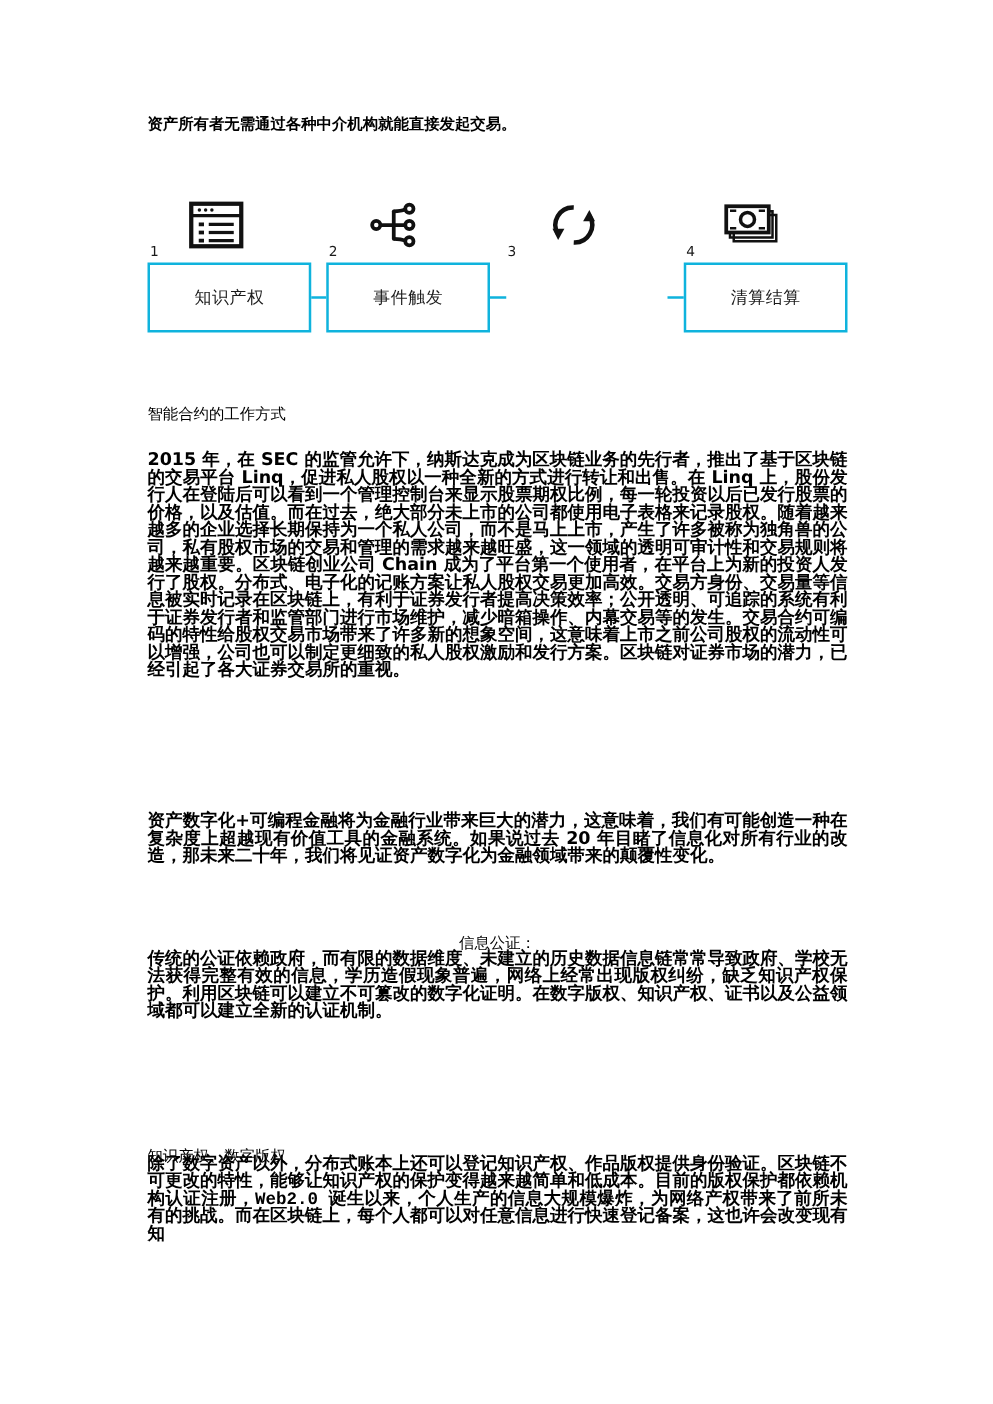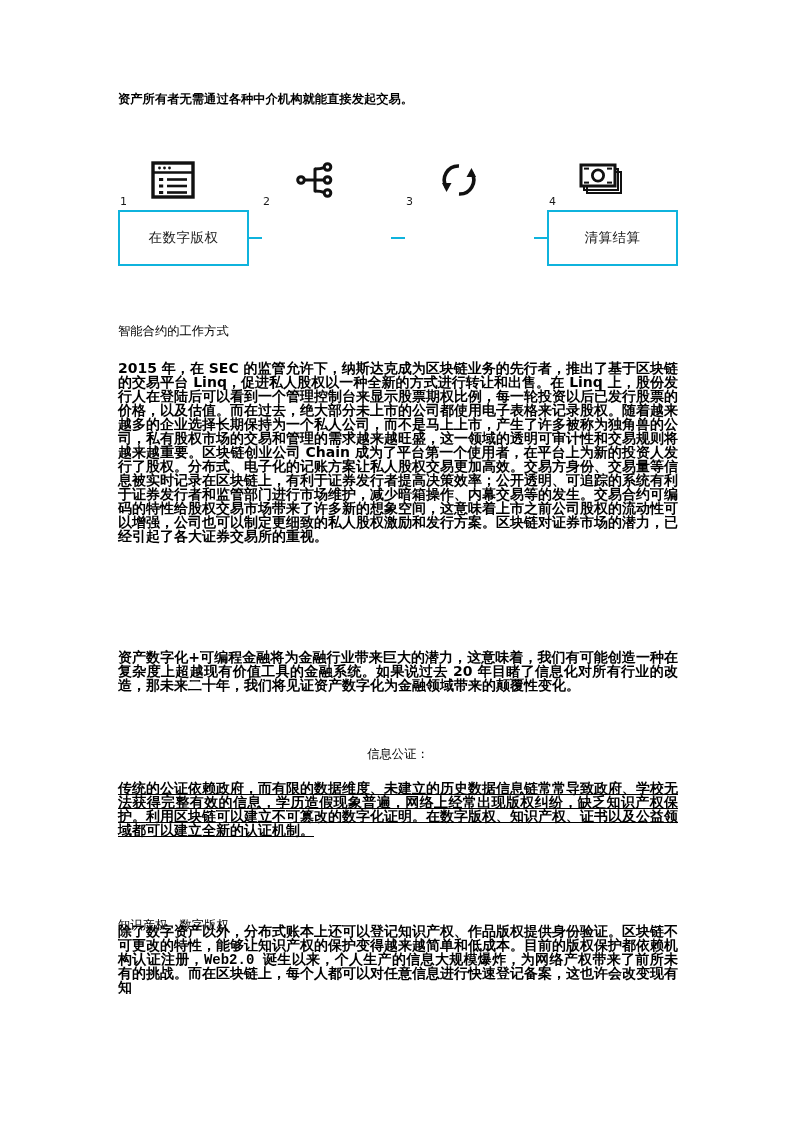--- a/index.html
+++ b/index.html
@@ -172,41 +172,44 @@
               <rect x="9" y="18" width="4.2" height="3" fill="#111111"></rect>
               <rect x="17" y="18.2" width="20" height="2.6" fill="#111111"></rect>
               <rect x="9" y="24.5" width="4.2" height="3" fill="#111111"></rect>
               <rect x="17" y="24.7" width="20" height="2.6" fill="#111111"></rect>
               <rect x="9" y="31" width="4.2" height="3" fill="#111111"></rect>
               <rect x="17" y="31.2" width="20" height="2.6" fill="#111111"></rect>
             </svg>
           </div>
         </div>
         <div class="step-box">
-          <span class="step-box-label">在数字版权</span>
+          <span class="step-box-label">知识产权</span>
         </div>
       </div>
 
       <div class="step step-1">
         <div class="step-top">
           <div class="step-num">2</div>
           <div class="step-icon">
             <svg width="46" height="40" viewBox="0 0 46 40">
               <path d="M11 20 H22" stroke="#111111" stroke-width="3" fill="none"></path>
               <path d="M22 9 Q22 9 22 9 L22 31" stroke="#111111" stroke-width="3" fill="none" stroke-linecap="round"></path>
               <path d="M22 9 Q28 9 31 7.5" stroke="#111111" stroke-width="3" fill="none"></path>
               <path d="M22 20 H31" stroke="#111111" stroke-width="3" fill="none"></path>
               <path d="M22 31 Q28 31 31 32.5" stroke="#111111" stroke-width="3" fill="none"></path>
               <circle cx="8" cy="20" r="3.3" fill="none" stroke="#111111" stroke-width="3"></circle>
               <circle cx="34.5" cy="7" r="3.3" fill="none" stroke="#111111" stroke-width="3"></circle>
               <circle cx="34.5" cy="20" r="3.3" fill="none" stroke="#111111" stroke-width="3"></circle>
               <circle cx="34.5" cy="33" r="3.3" fill="none" stroke="#111111" stroke-width="3"></circle>
             </svg>
           </div>
         </div>
+        <div class="step-box">
+          <span class="step-box-label">事件触发</span>
+        </div>
       </div>
 
       <div class="step step-2">
         <div class="step-top">
           <div class="step-num">3</div>
           <div class="step-icon">
             <svg width="46" height="42" viewBox="0 0 46 42">
               <path d="M23 7 A14 14 0 0 0 10.5 28.5" fill="none" stroke="#111111" stroke-width="3.6" stroke-linecap="butt"></path>
               <polygon points="6,24 15.5,24 10.5,33" fill="#111111"></polygon>
               <path d="M23 35 A14 14 0 0 0 35.5 13.5" fill="none" stroke="#111111" stroke-width="3.6" stroke-linecap="butt"></path>
@@ -240,20 +243,20 @@
     </div>
 
     <div class="heading" style="top:321px;">智能合约的工作方式</div>
 
     <div class="body-block bold" style="top:361px;">2015 年，在 SEC 的监管允许下，纳斯达克成为区块链业务的先行者，推出了基于区块链的交易平台 Linq，促进私人股权以一种全新的方式进行转让和出售。在 Linq 上，股份发行人在登陆后可以看到一个管理控制台来显示股票期权比例，每一轮投资以后已发行股票的价格，以及估值。而在过去，绝大部分未上市的公司都使用电子表格来记录股权。随着越来越多的企业选择长期保持为一个私人公司，而不是马上上市，产生了许多被称为独角兽的公司，私有股权市场的交易和管理的需求越来越旺盛，这一领域的透明可审计性和交易规则将越来越重要。区块链创业公司 Chain 成为了平台第一个使用者，在平台上为新的投资人发行了股权。分布式、电子化的记账方案让私人股权交易更加高效。交易方身份、交易量等信息被实时记录在区块链上，有利于证券发行者提高决策效率；公开透明、可追踪的系统有利于证券发行者和监管部门进行市场维护，减少暗箱操作、内幕交易等的发生。交易合约可编码的特性给股权交易市场带来了许多新的想象空间，这意味着上市之前公司股权的流动性可以增强，公司也可以制定更细致的私人股权激励和发行方案。区块链对证券市场的潜力，已经引起了各大证券交易所的重视。</div>
 
     <div class="body-block bold" style="top:650px;">资产数字化+可编程金融将为金融行业带来巨大的潜力，这意味着，我们有可能创造一种在复杂度上超越现有价值工具的金融系统。如果说过去 20 年目睹了信息化对所有行业的改造，那未来二十年，我们将见证资产数字化为金融领域带来的颠覆性变化。</div>
 
     <div class="heading" style="top:744px;text-align:center;">信息公证：</div>
 
-    <div class="body-block bold" style="top:781px;text-decoration:underline;">传统的公证依赖政府，而有限的数据维度、未建立的历史数据信息链常常导致政府、学校无法获得完整有效的信息，学历造假现象普遍，网络上经常出现版权纠纷，缺乏知识产权保护。利用区块链可以建立不可篡改的数字化证明。在数字版权、知识产权、证书以及公益领域都可以建立全新的认证机制。</div>
+    <div class="body-block bold" style="top:760px;">传统的公证依赖政府，而有限的数据维度、未建立的历史数据信息链常常导致政府、学校无法获得完整有效的信息，学历造假现象普遍，网络上经常出现版权纠纷，缺乏知识产权保护。利用区块链可以建立不可篡改的数字化证明。在数字版权、知识产权、证书以及公益领域都可以建立全新的认证机制。</div>
 
     <div class="heading" style="top:915px;">知识产权、数字版权</div>
 
     <div class="body-block bold" style="top:925px;font-family:Liberation Mono, monospace;">除了数字资产以外，分布式账本上还可以登记知识产权、作品版权提供身份验证。区块链不可更改的特性，能够让知识产权的保护变得越来越简单和低成本。目前的版权保护都依赖机构认证注册，Web2.0 诞生以来，个人生产的信息大规模爆炸，为网络产权带来了前所未有的挑战。而在区块链上，每个人都可以对任意信息进行快速登记备案，这也许会改变现有知</div>
 
   </div>
 </div>
 
 </body></html>

